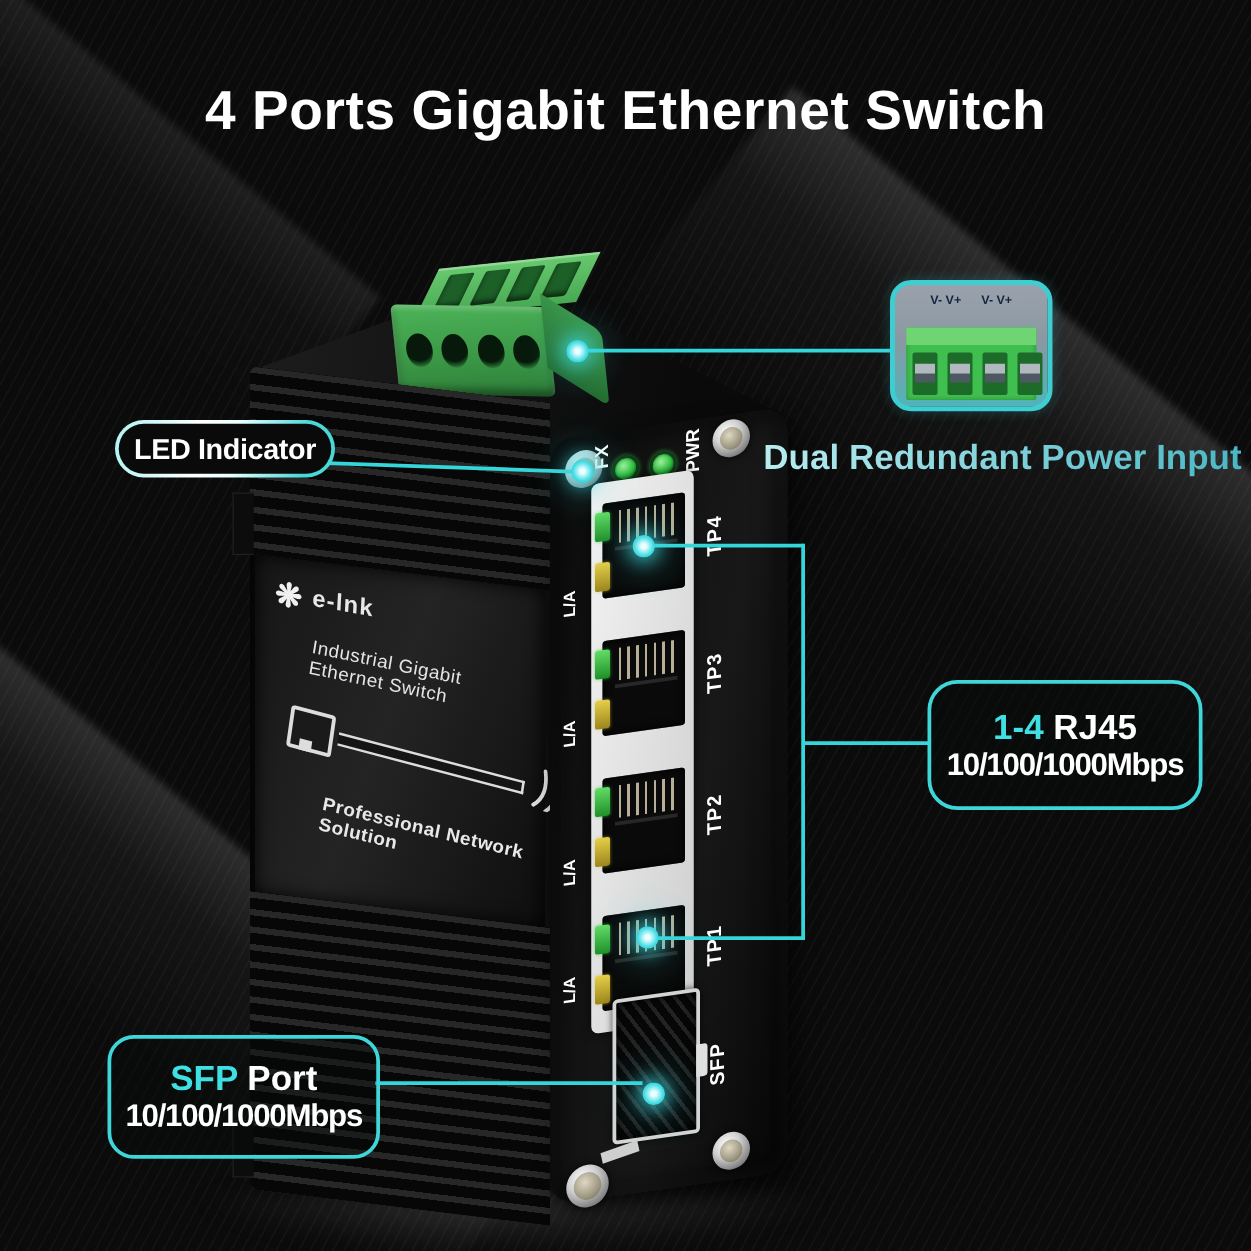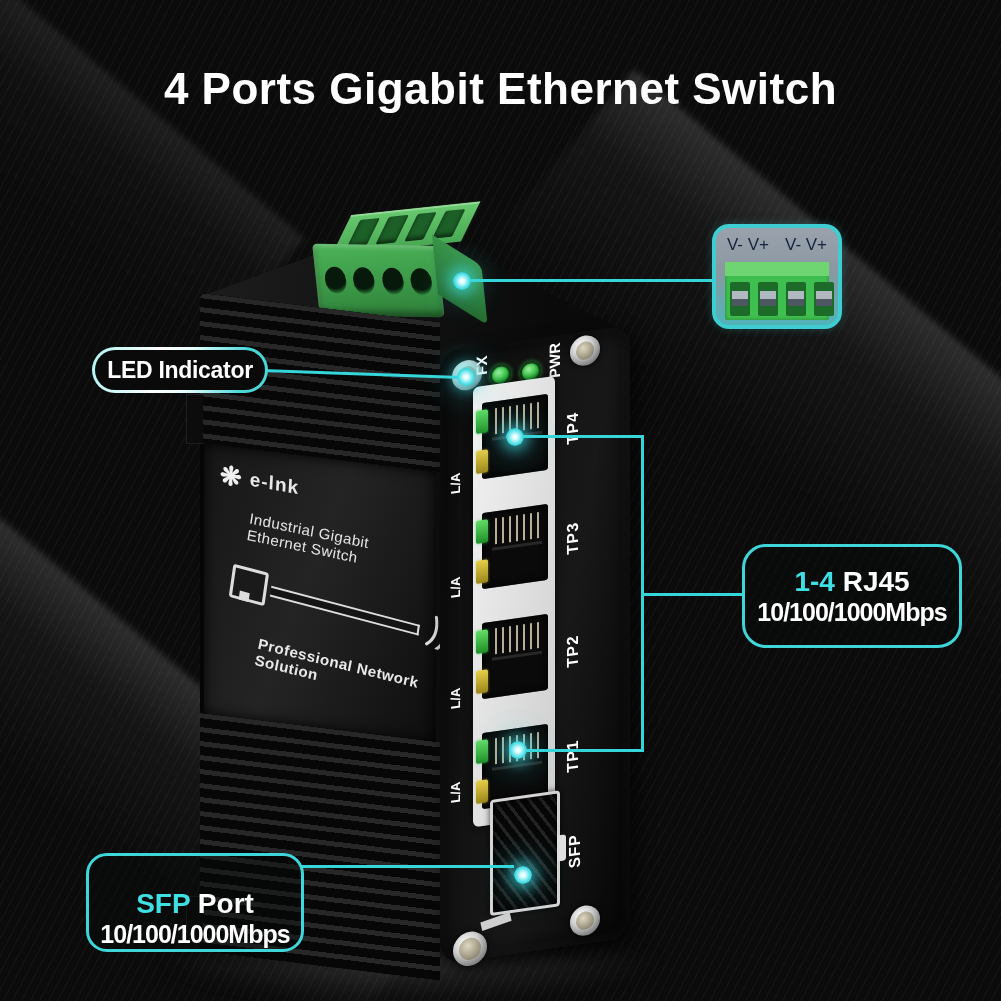--- a/index.html
+++ b/index.html
@@ -118,31 +118,31 @@
     transform:rotate(-12deg);}
   .sfp-label{position:absolute;left:126px;top:494px;height:48px;font-size:16px;letter-spacing:1px;}
 
   
   .dot{position:absolute;width:18px;height:18px;border-radius:50%;z-index:9;
     background:radial-gradient(circle,#eafeff 15%,#43dde4 60%,#1fb8c4);
     box-shadow:0 0 12px 5px rgba(64,220,228,.55),0 0 28px 12px rgba(64,220,228,.22);}
   .cline{position:absolute;height:3px;background:#35d6da;z-index:8;}
   .cline.v{width:3px;}
 
-  .pill{position:absolute;left:92px;top:347px;width:176px;height:46px;border-radius:25px;padding:3px;
+  .pill{position:absolute;left:92px;top:336px;width:176px;height:46px;border-radius:25px;padding:3px;
     box-sizing:border-box;z-index:9;
     background:linear-gradient(100deg,#aef4f2,#ffffff 38%,#e8ffff 55%,#49d8d8 85%);}
   .pill-inner{width:100%;height:100%;border-radius:22px;background:#0a0a0a;display:flex;align-items:center;
     justify-content:center;color:#fff;font-size:23px;font-weight:bold;letter-spacing:-.3px;}
 
   .power-tile{position:absolute;left:712px;top:224px;width:130px;height:105px;border-radius:17px;
     border:4px solid #3ecdd1;box-sizing:border-box;z-index:9;
     background:linear-gradient(180deg,#9aa2ac 0%,#8a98a2 45%,#50b4ba 100%);
     box-shadow:0 0 10px rgba(62,205,209,.25);}
-  .vlabels{display:flex;justify-content:center;gap:16px;margin-top:7px;color:#16233f;font-weight:normal;font-size:17px;}
+  .vlabels{display:flex;justify-content:center;gap:16px;margin-top:7px;color:#16233f;font-weight:bold;font-size:10px;}
   .ptb{position:absolute;left:9px;right:9px;top:34px;height:58px;background:#3fbf4f;border-radius:2px;
     box-shadow:inset 0 0 4px rgba(0,0,0,.3);}
   .ptb::before{content:"";position:absolute;left:0;right:0;top:0;height:14px;background:#6fd573;}
   .pslot{position:absolute;top:20px;width:20px;height:34px;background:#1d6b28;border-radius:2px;}
   .pslot.s0{left:5px;}.pslot.s1{left:33px;}.pslot.s2{left:61px;}.pslot.s3{left:89px;}
   .pslot i{position:absolute;left:2px;top:9px;width:16px;height:8px;background:#b2b8c0;display:block;}
   .pslot i::after{content:"";position:absolute;left:0;top:8px;width:16px;height:7px;background:#4d5862;}
 
   .voltage{position:absolute;left:843px;top:262px;color:#fff;font-size:27px;font-weight:400;z-index:9;
     letter-spacing:.5px;}
@@ -150,21 +150,21 @@
     z-index:9;background:linear-gradient(90deg,#b9edf0,#49b6c4);-webkit-background-clip:text;background-clip:text;
     color:#6fcdd8;-webkit-text-fill-color:transparent;}
 
   .cbox{position:absolute;border:3px solid #3fd6da;border-radius:24px;box-sizing:border-box;z-index:9;
     display:flex;flex-direction:column;align-items:center;justify-content:center;color:#fff;font-weight:bold;
     background:rgba(5,8,8,.35);}
   .cbox .l1{font-size:28px;letter-spacing:0;}
   .cbox .l2{font-size:25px;letter-spacing:-1px;}
   .cyan{color:#3fe0e4;margin-top:16px;}
   .rj45-box{left:742px;top:544px;width:220px;height:104px;}
-  .sfp-box{left:86px;top:853px;width:218px;height:99px;border-radius:21px;justify-content:flex-end;}
+  .sfp-box{left:86px;top:828px;width:218px;height:99px;border-radius:21px;}
 </style>
 </head>
 <body>
 
 <div class="stage">
 
   <div class="band band1"></div>
   <div class="band band2"></div>
   <div class="band band3"></div>
   <div class="floor"></div>
@@ -293,20 +293,21 @@
           <i></i>
         </div>
       <div class="pslot s2">
           <i></i>
         </div>
       <div class="pslot s3">
           <i></i>
         </div>
     </div>
   </div>
+  <div class="power-caption">Dual Redundant Power Input</div>
 
   <div class="cbox rj45-box">
     <div class="l1">
       <span class="cyan">1-4</span>
       <span>RJ45</span>
     </div>
     <div class="l2">10/100/1000Mbps</div>
   </div>
 
   <div class="cbox sfp-box">

